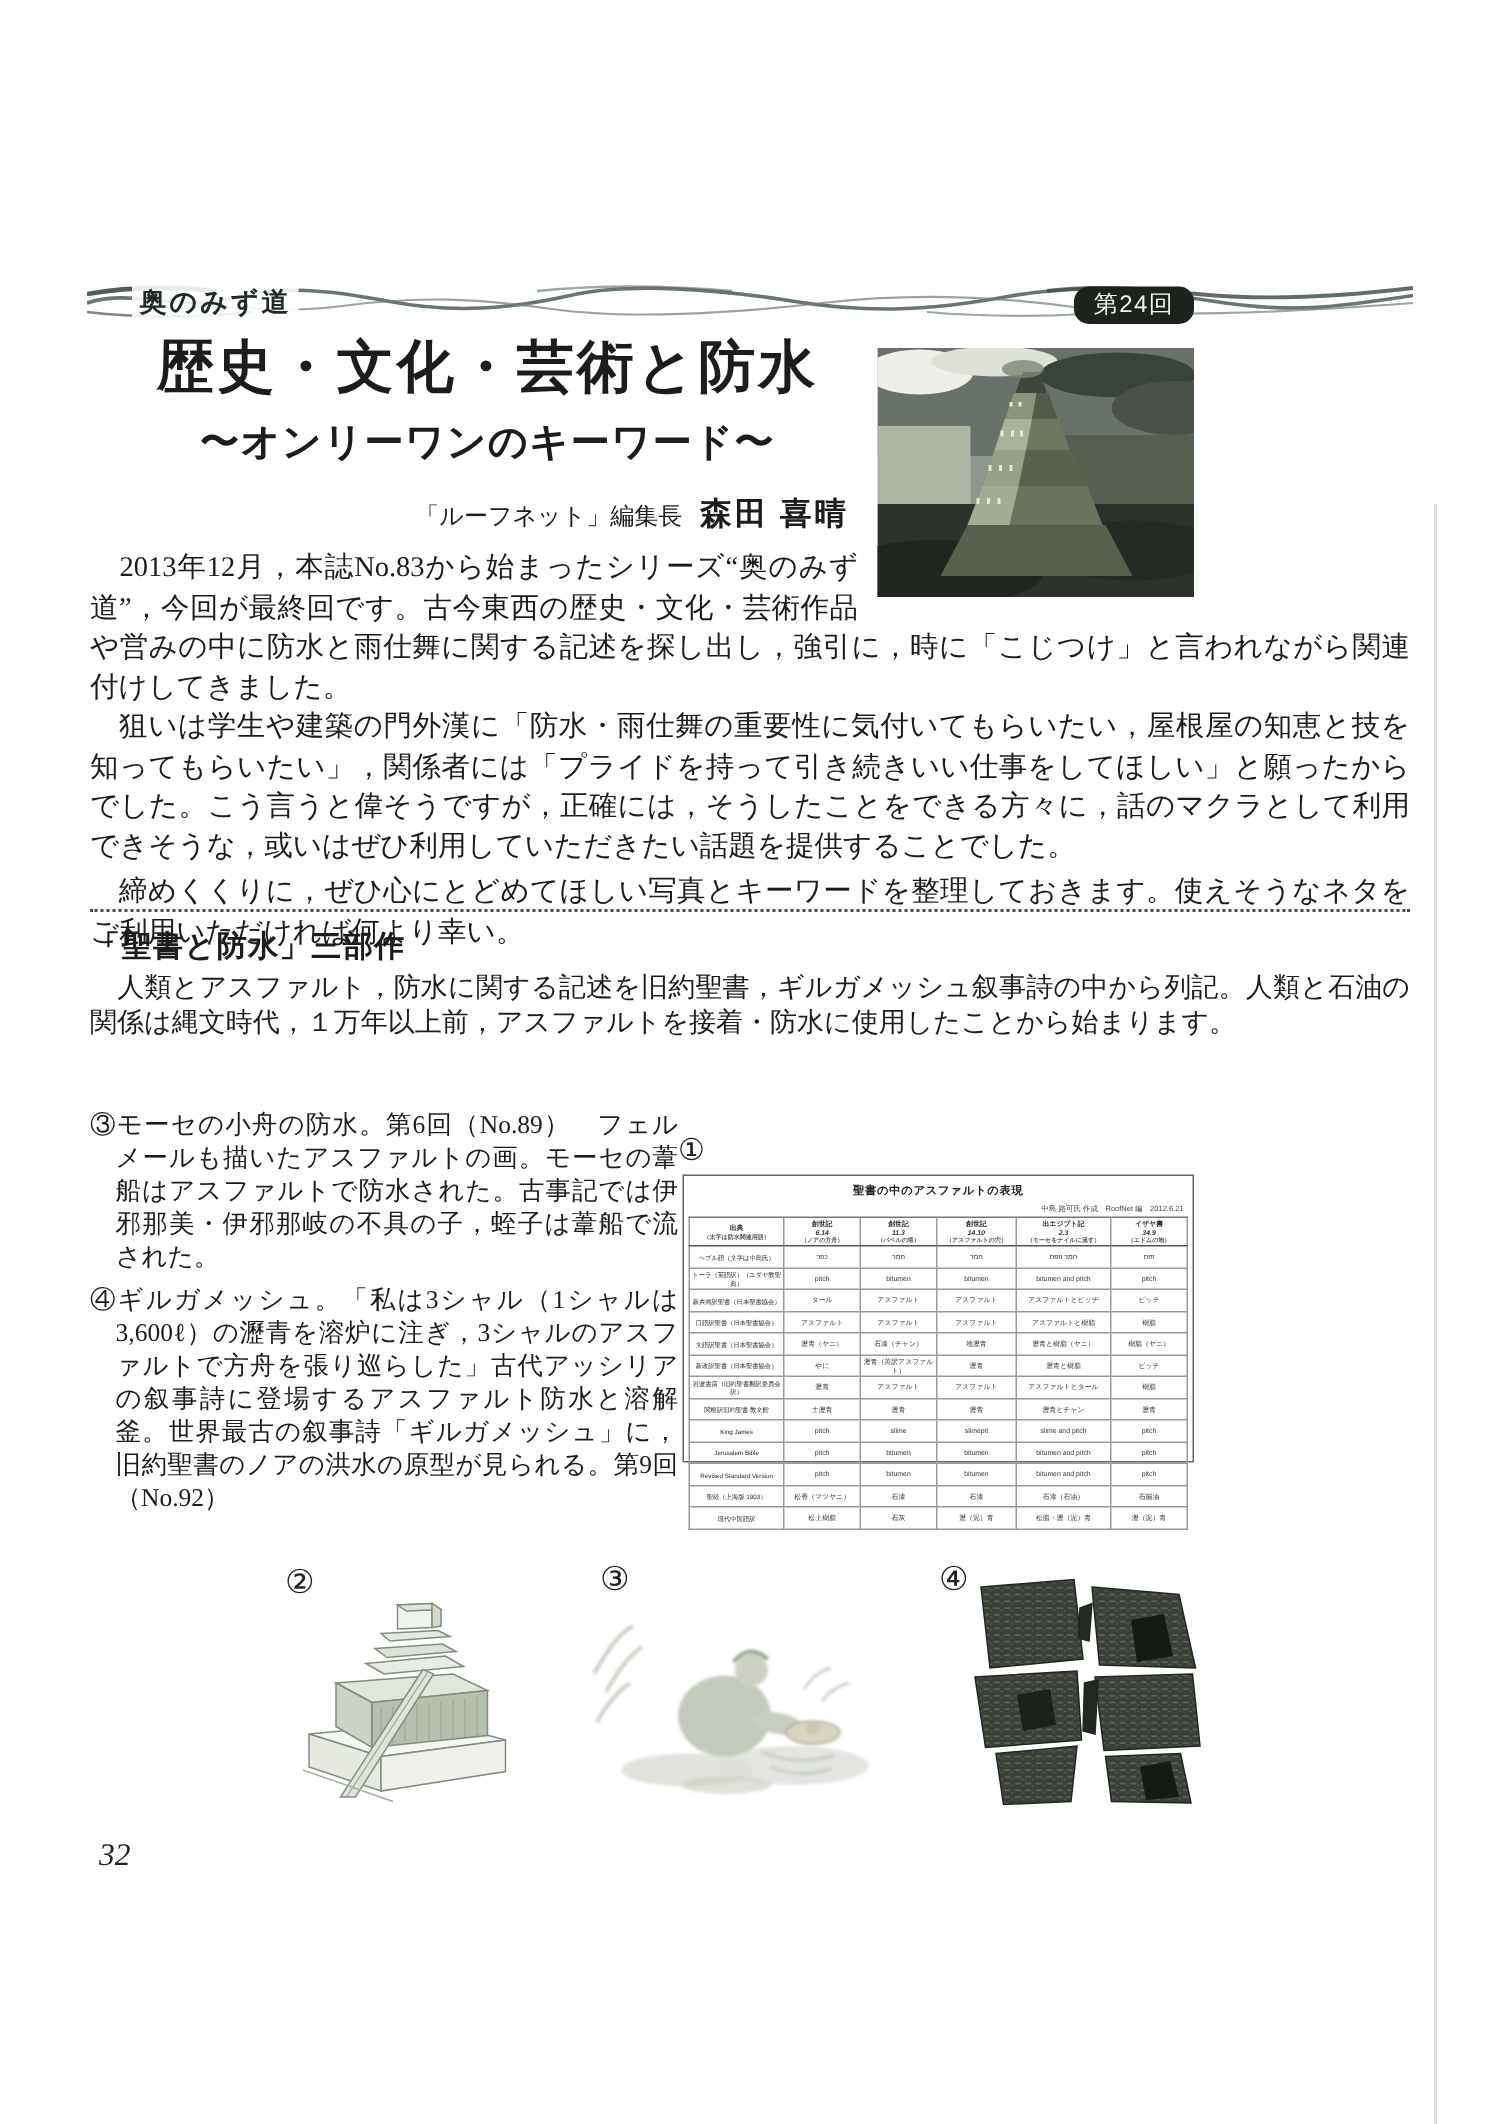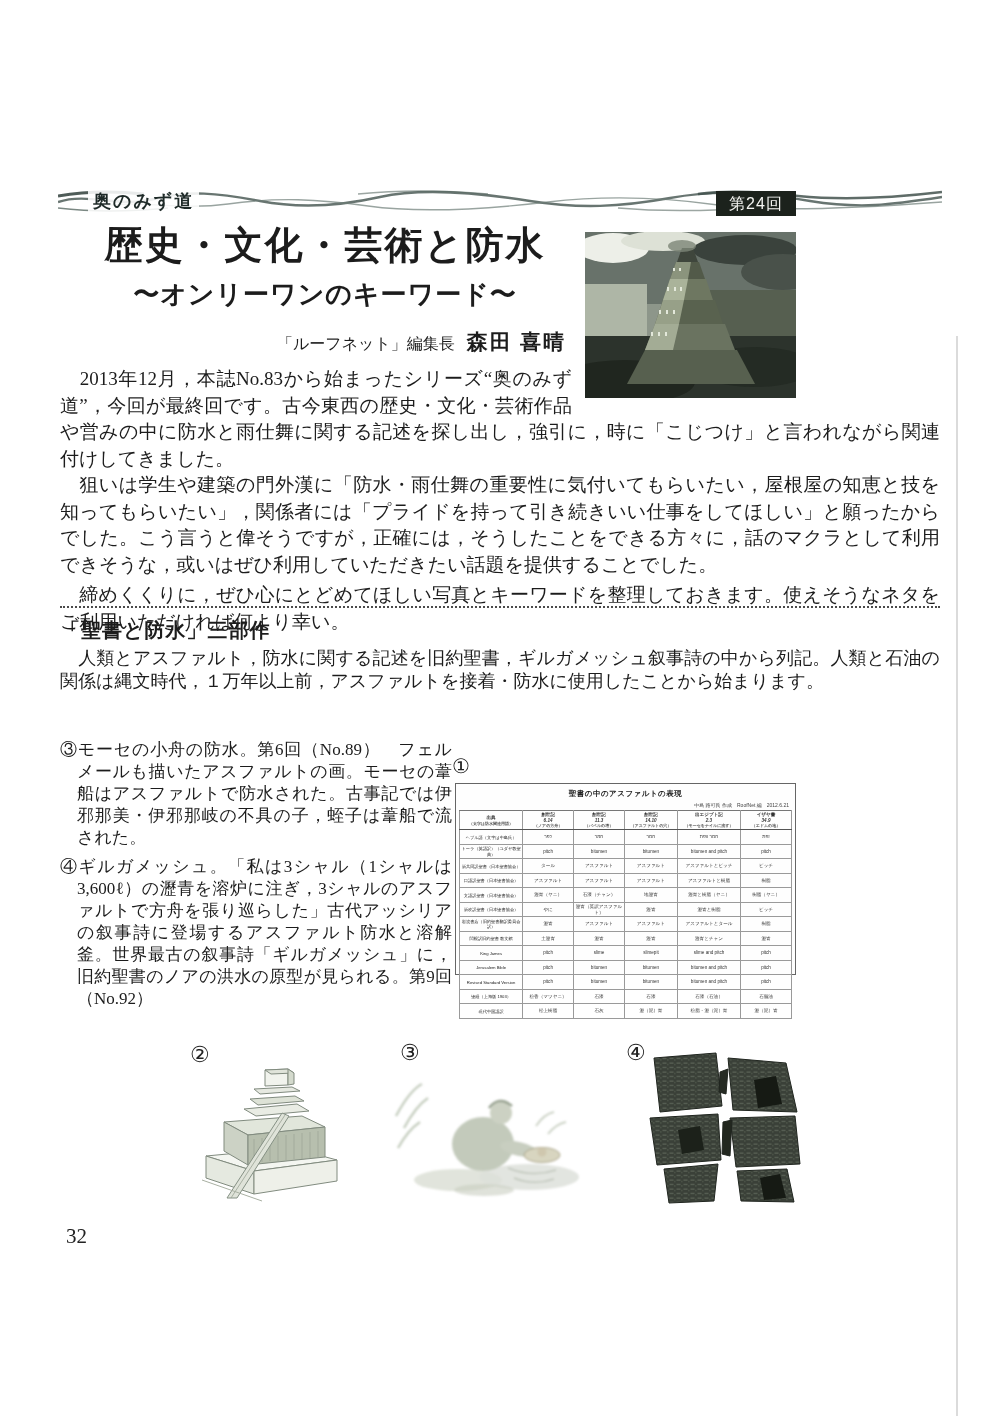--- a/index.html
+++ b/index.html
@@ -10,21 +10,21 @@
   }
   
   .wave-band{position:absolute;left:58px;top:182px;width:884px;height:36px;}
   .series-label{
     position:absolute;left:88px;top:189px;font-size:18px;font-weight:bold;
     letter-spacing:2px;color:#1e2a28;background:rgba(255,255,255,.88);padding:0 5px;
   }
   .episode-badge{
     position:absolute;left:716px;top:191px;width:80px;height:25px;
     background:#1c221c;color:#f5f5f2;font-family:"Liberation Sans","DejaVu Sans",sans-serif;
-    font-size:16px;line-height:25px;text-align:center;letter-spacing:1px;
+    font-size:16px;line-height:25px;text-align:center;letter-spacing:1px;border-radius:10px;
   }
   
   .title-block{position:absolute;left:70px;top:224px;width:510px;text-align:center;}
   .main-title{font-size:38px;font-weight:bold;letter-spacing:2px;line-height:1.15;}
   .sub-title{font-size:26px;font-weight:bold;margin-top:9px;letter-spacing:1px;}
   .author-line{margin-top:16px;text-align:right;padding-right:14px;}
   .author-role{font-size:16px;}
   .author-name{font-size:21px;font-weight:bold;margin-left:12px;letter-spacing:2px;}
   
   .babel-fig{position:absolute;left:585px;top:232px;width:211px;height:166px;}
@@ -69,21 +69,21 @@
   .asphalt-table tbody tr td{border-top:1px dotted #aaa;height:11.5px;}
   .asphalt-table td.rowlab{font-size:4.2px;color:#222;}
   .asphalt-table th .ref{font-style:italic;}
   .asphalt-table th .note{font-size:4px;color:#555;display:block;}
   
   .fig{position:absolute;}
   #fig-ziggurat{left:196px;top:1060px;width:152px;height:144px;}
   #fig-moses{left:388px;top:1056px;width:204px;height:152px;}
   #fig-tablets{left:648px;top:1052px;width:158px;height:154px;}
   
-  .page-number{position:absolute;left:66px;top:1224px;font-size:21px;color:#222;}
+  .page-number{position:absolute;left:66px;top:1224px;font-size:21px;font-style:italic;color:#222;}
   .scan-line{position:absolute;left:956px;top:336px;width:2px;height:1080px;background:#cccccc;opacity:.7;}
 </style>
 </head>
 <body>
 
 <div class="page">
 
   <svg class="wave-band" viewBox="0 0 884 36" preserveAspectRatio="none">
     <path d="M0,20 C30,10 62,26 96,17 S160,11 202,19 S282,24 322,15 S422,11 472,19 S562,25 612,16 S702,11 752,19 S832,23 884,15" fill="none" stroke="#4e5d58" stroke-width="2.4" opacity="0.85"></path>
     <path d="M40,25 C80,17 120,29 170,22 S260,17 310,24 S430,27 490,20 S610,16 660,23 S790,27 884,20" fill="none" stroke="#6e7d77" stroke-width="1.4" opacity="0.7"></path>

